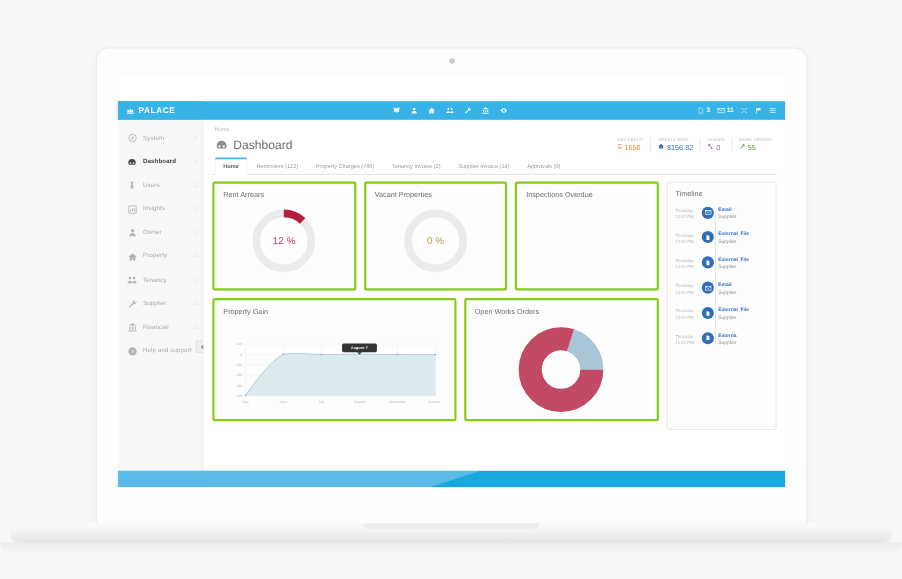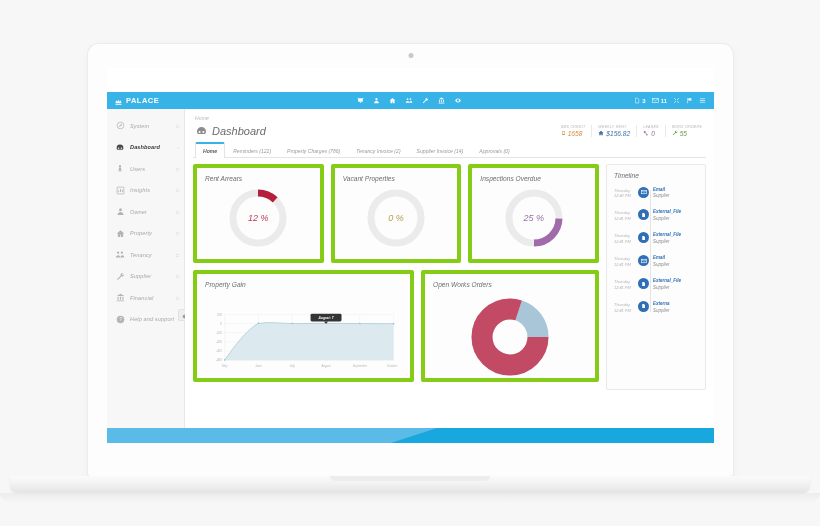--- a/index.html
+++ b/index.html
@@ -76,21 +76,21 @@
     flex:1; display:flex; align-items:center; justify-content:center; gap:9px;
   }
   .topbar-right {
     display:flex; align-items:center; gap:6px; padding-right:8px;
   }
   .tb-ico { display:flex; align-items:center; gap:2px; color:#fff; opacity:.96; }
   .tb-ico svg { display:block; }
   .tb-badge { color:#fff; font-size:6px; font-weight:bold; }
 
   
-  .appbody { display:flex; height:340px;font-style:italic; }
+  .appbody { display:flex; height:340px; }
 
   
   .sidebar {
     width:78px; background:#f7f7f7;
     border-right:1px solid #e8e8e8;
     padding-top:6px;
     position:relative;
     flex:0 0 78px;
   }
   .nav-item {
@@ -145,21 +145,21 @@
   }
 
   
   .dash { display:flex; gap:7px; padding-top:6px; }
   .dash-left { flex:1; }
   .row1 { display:flex; gap:7px; }
   .row2 { display:flex; gap:7px; margin-top:7px; }
 
   .card {
     background:#fdfdfd;
-    border:4px solid #84cc16;
+    border:2px solid #84cc16;
     border-radius:2px;
     padding:7px 8px;
   }
   .card-title { font-size:6.6px; color:#6e6e6e; margin-bottom:3px; }
 
   .kpi-card { flex:1; height:99px; display:flex; flex-direction:column; }
   .gauge-wrap { flex:1; display:flex; align-items:center; justify-content:center; position:relative; }
   .gauge { position:relative; width:62px; height:62px; }
   .gauge svg { display:block; transform:rotate(-90deg); }
   .gauge-val {
@@ -529,29 +529,20 @@
                     <svg width="62" height="62" viewBox="0 0 62 62">
                       <circle cx="31" cy="31" r="25" fill="none" stroke="#ebebeb" stroke-width="7"></circle>
                     </svg>
                     <div class="gauge-val v-olive">0 %</div>
                   </div>
                 </div>
               </div>
 
               <div class="card kpi-card">
                 <div class="card-title">Inspections Overdue</div>
-                <div class="gauge-wrap">
-                  <div class="gauge">
-                    <svg width="62" height="62" viewBox="0 0 62 62">
-                      <circle cx="31" cy="31" r="25" fill="none" stroke="#ebebeb" stroke-width="7"></circle>
-                      <circle cx="31" cy="31" r="25" fill="none" stroke="#a06aab" stroke-width="7" stroke-dasharray="39.3 117.8" stroke-dashoffset="39.3" transform="rotate(180 31 31)"></circle>
-                    </svg>
-                    <div class="gauge-val v-purple">25 %</div>
-                  </div>
-                </div>
               </div>
             </div>
 
             <div class="row2">
 
               <div class="card chart-card">
                 <div class="card-title">Property Gain</div>
                 <svg class="linechart" viewBox="0 0 280 92">
 
                   <g font-size="4.2" fill="#b8b8b8" font-family="Liberation Sans">

